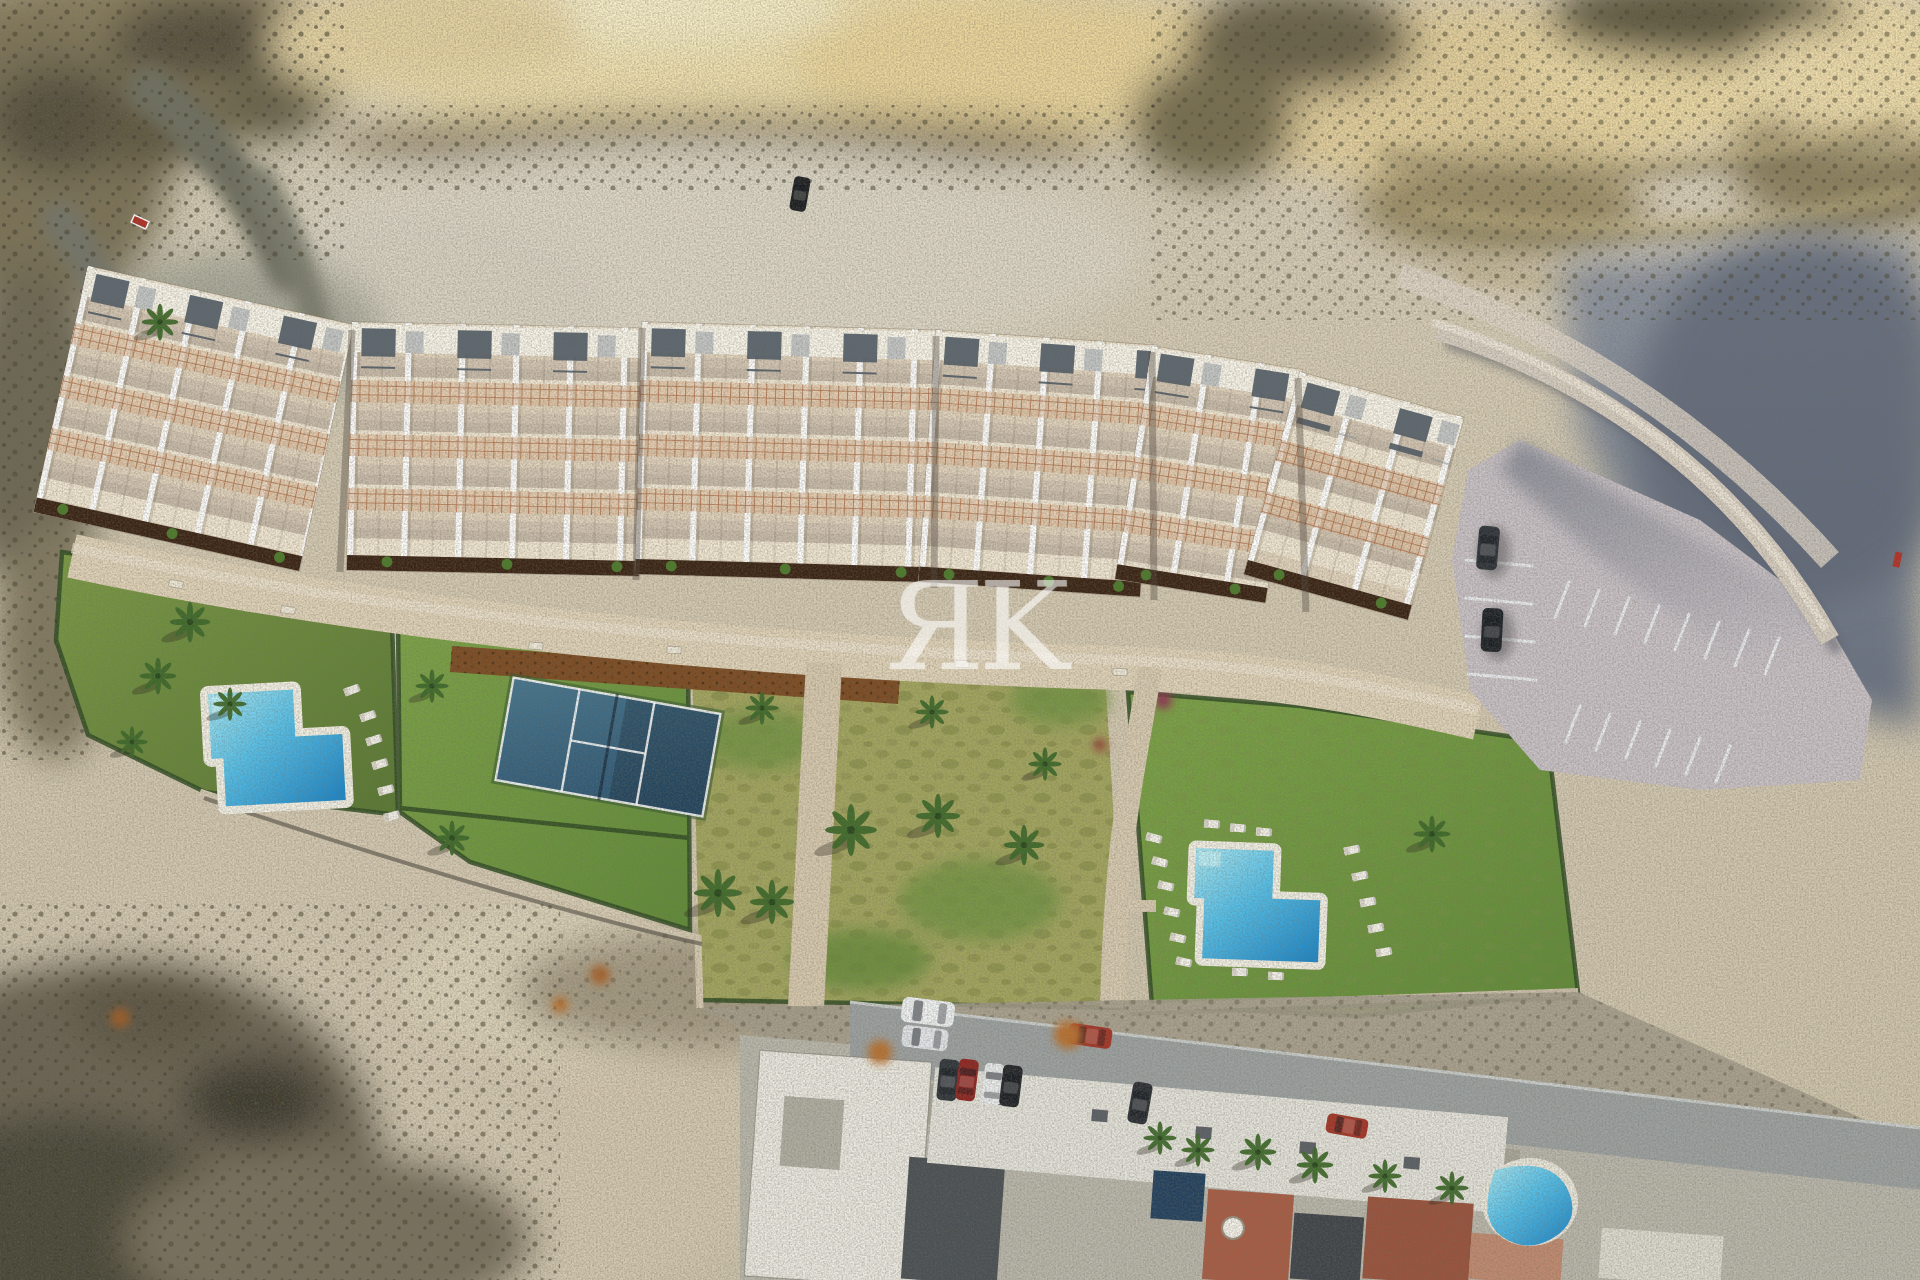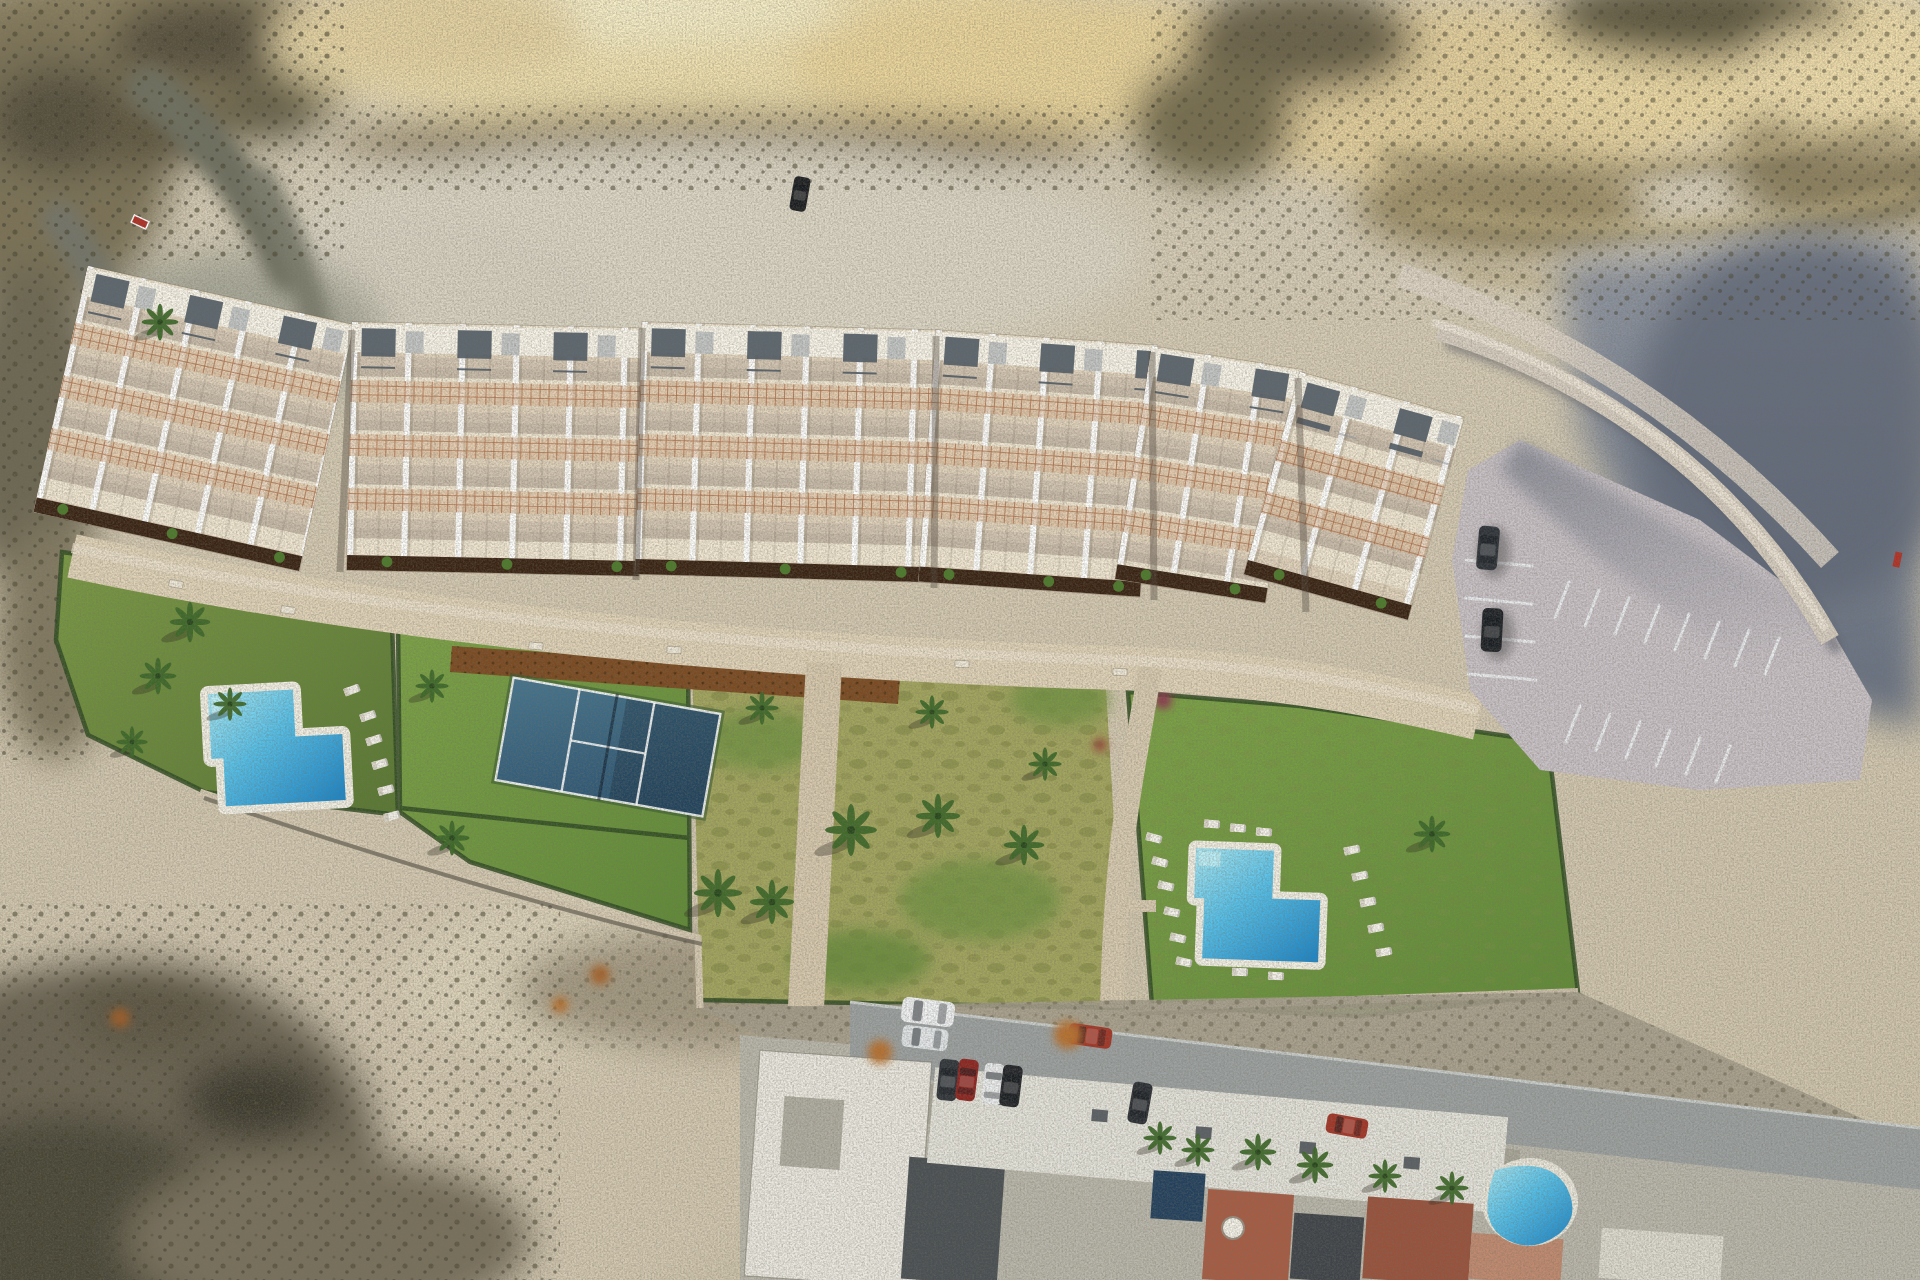--- a/index.html
+++ b/index.html
@@ -553,13 +553,14 @@
     <circle cx="1068" cy="1035" r="14" fill="#b9712f"></circle>
     <circle cx="880" cy="1052" r="12" fill="#b9712f"></circle>
     <circle cx="600" cy="975" r="10" fill="#a8642c"></circle>
     <circle cx="560" cy="1005" r="8" fill="#b9712f"></circle>
     <circle cx="120" cy="1018" r="10" fill="#9c5c28"></circle>
   </g>
 
   <rect width="1920" height="1280" filter="url(#grain)" opacity="0.45"></rect>
 </svg>
 
+<div class="watermark">ЯK</div>
 </div>
 
 </body></html>

